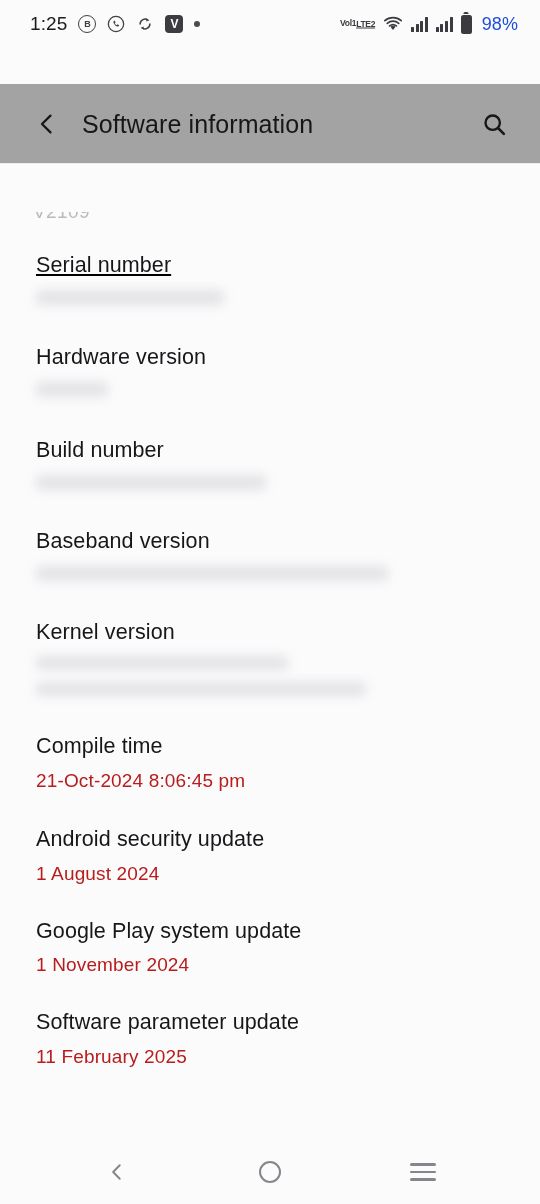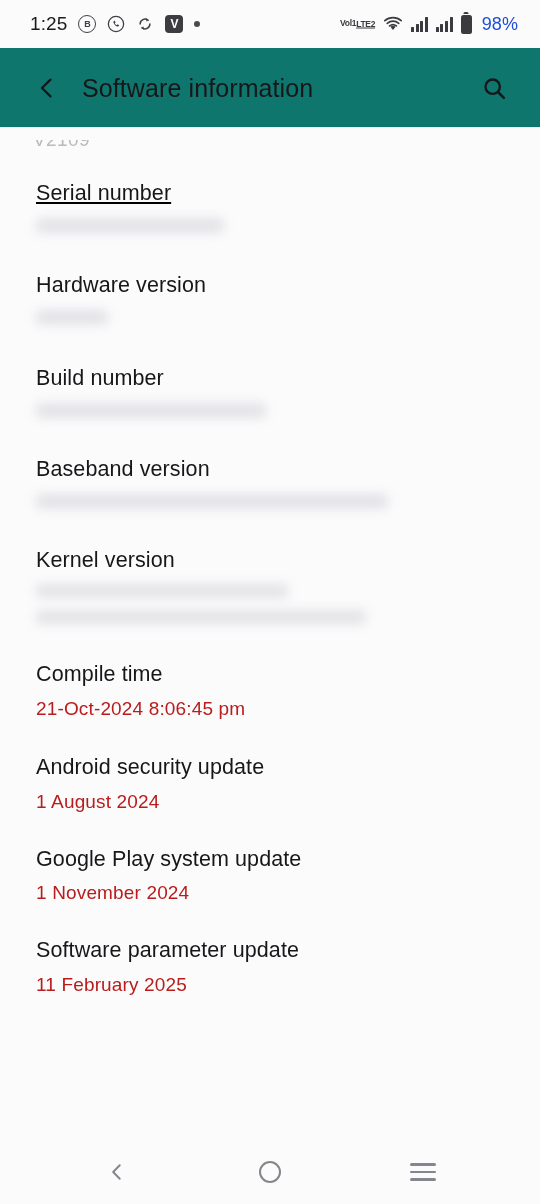--- a/index.html
+++ b/index.html
@@ -13,20 +13,21 @@
     overflow:hidden;
   }
 
   .phone {
     position:relative;
     width:540px;
     height:1204px;
     background:#fbfbfc;
     display:flex;
     flex-direction:column;
+    gap:36px;
   }
 
   
   .statusbar {
     height:48px;
     flex:0 0 48px;
     display:flex;
     align-items:center;
     padding:0 22px 0 30px;
     background:#fbfbfc;
@@ -129,21 +130,21 @@
     margin-left:2px;
   }
 
   
   .appbar {
     flex:0 0 80px;
     height:80px;
     display:flex;
     align-items:center;
     padding:0 26px 0 30px;
-    background:#0f766e;
+    background:#a3a3a3;
     position:relative;
   }
   .back-btn {
     width:34px; height:34px;
     display:flex; align-items:center; justify-content:center;
     cursor:pointer;
     flex:0 0 auto;
   }
   .title {
     font-size:25px;

